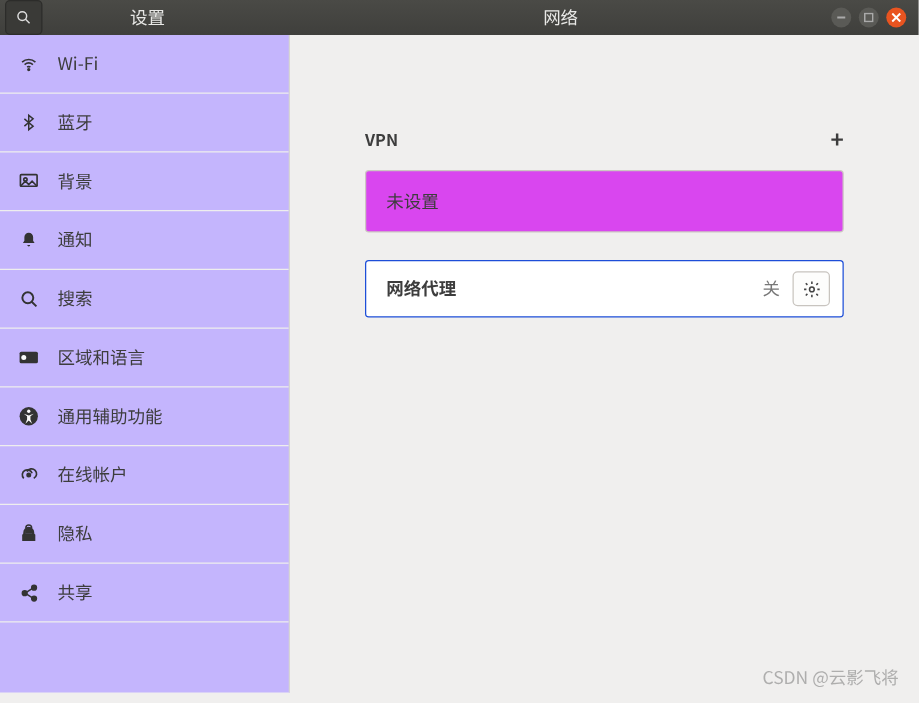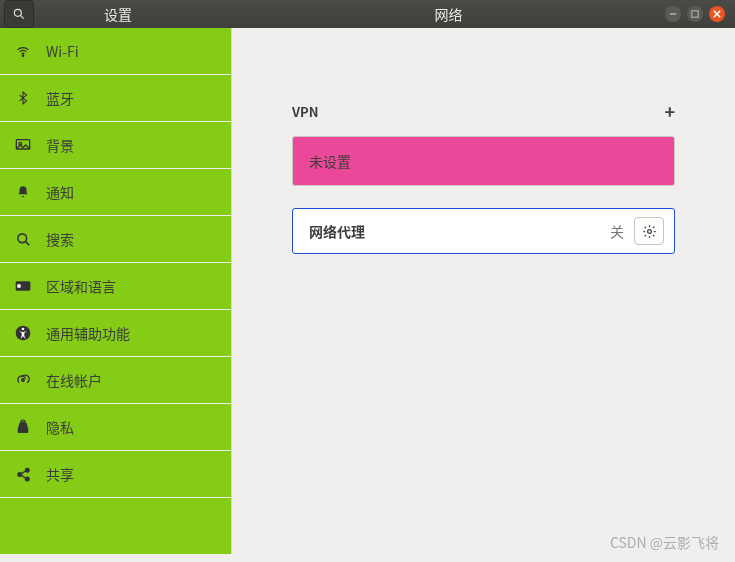--- a/index.html
+++ b/index.html
@@ -6,27 +6,27 @@
 body { font-family: "Noto Sans CJK SC", "Ubuntu", sans-serif; font-size: 14px; background: #f0efee; color: #3d3d3d; width: 735px; height: 562px; overflow: hidden; position: relative; }
 .titlebar { display: flex; height: 28px; background: linear-gradient(#4a4a46, #3f3f3c); color: #ddd; align-items: center; }
 .titlebar .left { width: 232px; display: flex; align-items: center; height: 100%; }
 .titlebar .search-btn { width: 30px; height: 28px; margin-left: 4px; background: #3a3a37; border: 1px solid #2c2c2a; border-radius: 4px; display: flex; align-items: center; justify-content: center; }
 .titlebar .label-left { flex: 1; text-align: center; font-size: 14px; color: #e8e8e6; padding-right: 30px; }
 .titlebar .center { flex: 1; text-align: center; font-size: 14px; color: #e8e8e6; }
 .winctrls { display: flex; gap: 6px; padding-right: 10px; align-items: center; }
 .winctrl { width: 16px; height: 16px; border-radius: 50%; background: #5a5a56; display: flex; align-items: center; justify-content: center; color: #2b2b29; font-size: 10px; }
 .winctrl.close { background: #e95420; color: #fff; }
 .body { display: flex; height: calc(562px - 36px); }
-.sidebar { width: 232px; background: #84cc16; border-right: 1px solid #d6d6d3; overflow-y: auto; }
+.sidebar { width: 232px; background: #c4b5fd; border-right: 1px solid #d6d6d3; overflow-y: auto; }
 .side-item { display: flex; align-items: center; height: 47px; padding: 0 14px; gap: 14px; border-bottom: 1px solid #eee; cursor: pointer; font-size: 14px; }
 .side-item .icon { width: 18px; display: flex; justify-content: center; color: #333; }
 .main { flex: 1; background: #f0efee; padding: 50px 60px 0 60px; position: relative; margin-top: 20px; }
 .section-header { display: flex; justify-content: space-between; align-items: center; font-weight: bold; font-size: 13px; margin-bottom: 12px; }
 .plus-btn { font-size: 18px; font-weight: bold; cursor: pointer; }
-.card { background: #ec4899; border: 1px solid #ccc7c2; border-radius: 3px; padding: 14px 16px; display: flex; align-items: center; justify-content: space-between; font-size: 14px; }
+.card { background: #d946ef; border: 1px solid #ccc7c2; border-radius: 3px; padding: 14px 16px; display: flex; align-items: center; justify-content: space-between; font-size: 14px; }
 .card + .section-gap { height: 22px; }
 .proxy-row { background: #fff; border: 1px solid #1d4ed8; border-radius: 3px; padding: 8px 10px 8px 16px; display: flex; align-items: center; gap: 10px; }
 .proxy-row .label { flex: 1; font-weight: bold; font-size: 14px; }
 .proxy-row .status { color: #777; font-size: 14px; }
 .gear-btn { width: 30px; height: 28px; border: 1px solid #c8c4bf; border-radius: 4px; background: #fdfdfc; display: flex; align-items: center; justify-content: center; cursor: pointer; }
 svg { display: block; }
 .watermark { position: absolute; bottom: 10px; right: 16px; color: rgba(120,120,120,0.55); font-size: 14px; }
 </style>
 </head>
 <body>

